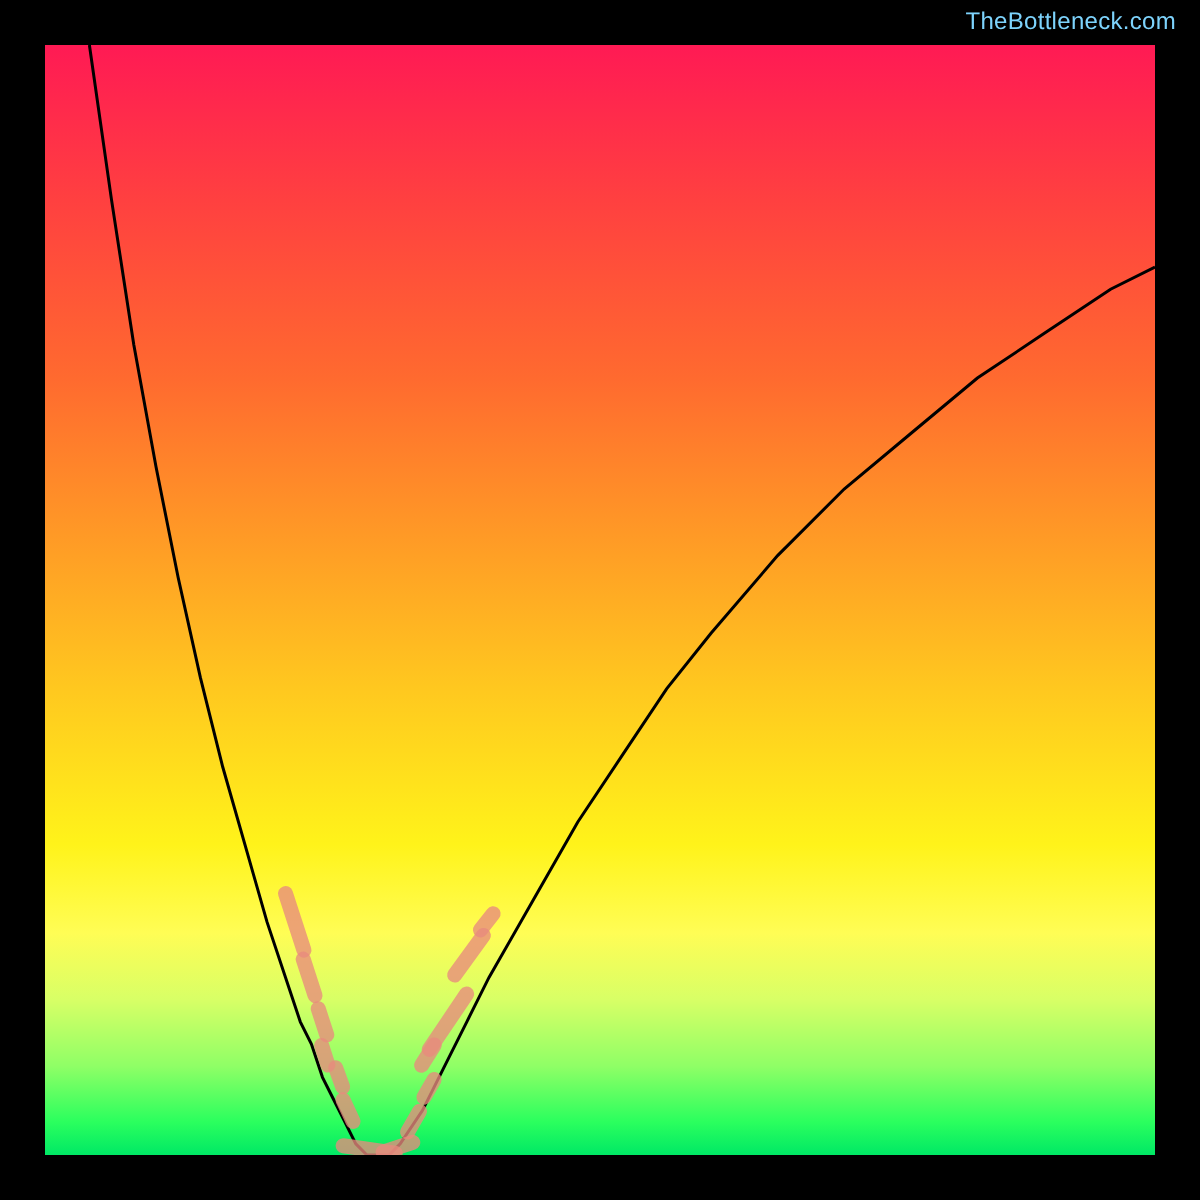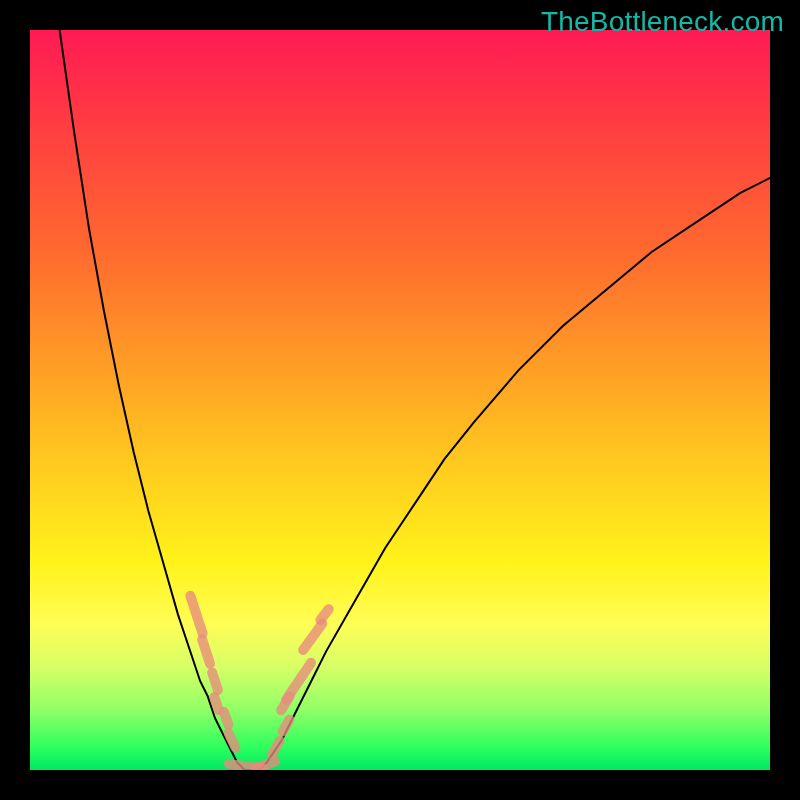--- a/index.html
+++ b/index.html
@@ -37,22 +37,22 @@
       #d8ff66 86%,
       #8fff66 92%,
       #2bff5e 97%,
       #00e865 100%
     );
   }
   .watermark {
     position: absolute;
     top: 6px;
     right: 16px;
-    color: #14b8a6;
-    font-size: 28px;
+    color: #7dd3fc;
+    font-size: 16px;
     font-weight: 500;
     letter-spacing: 0.2px;
     user-select: none;
   }
   svg.curve {
     position: absolute;
     left: 0;
     top: 0;
     width: 740px;
     height: 740px;

